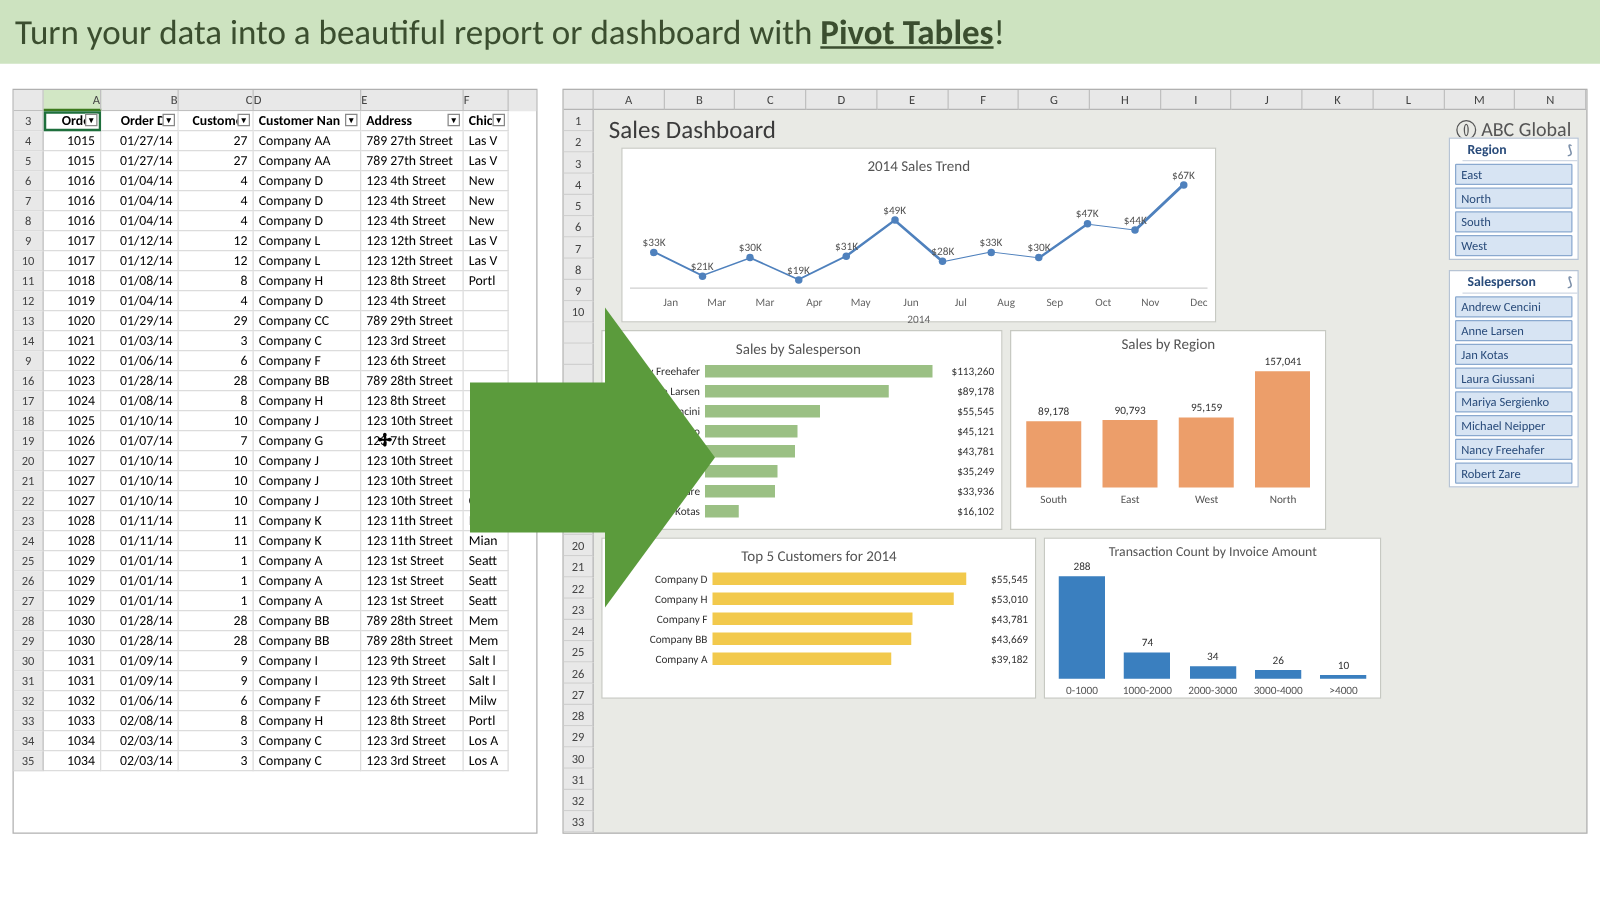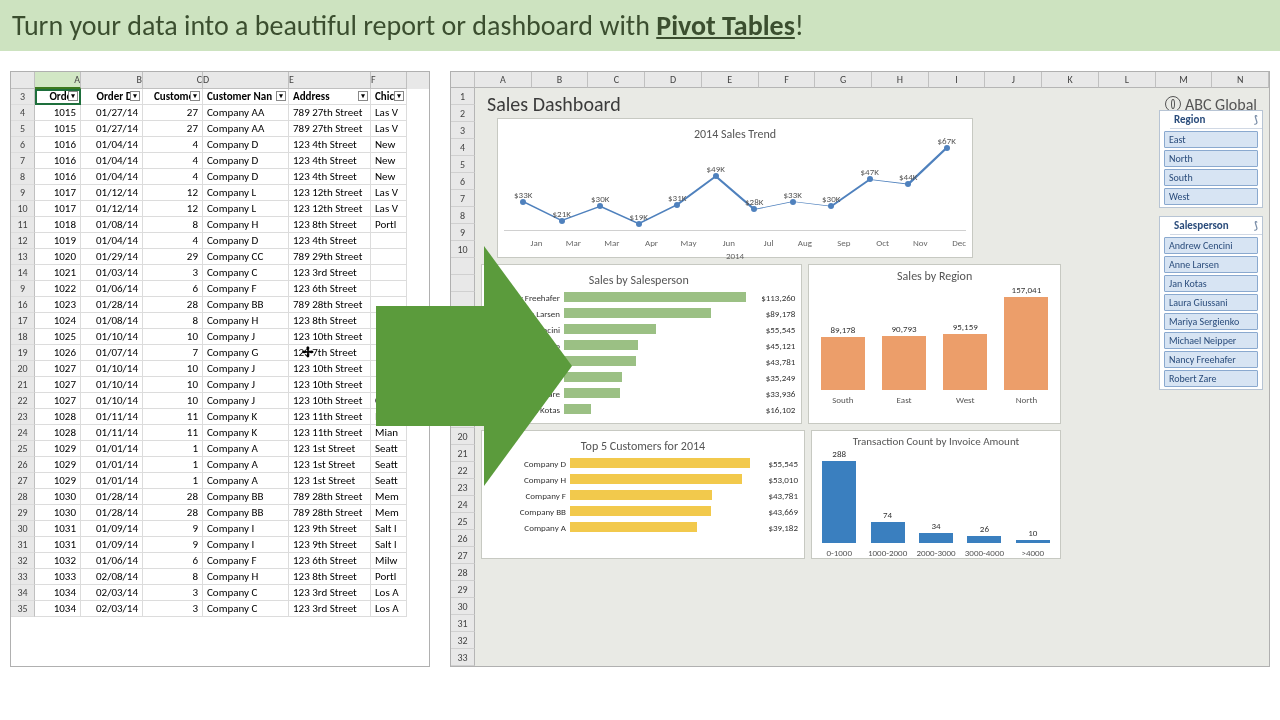--- a/index.html
+++ b/index.html
@@ -609,21 +609,21 @@
                 </div>
                 <div class="vbar">
                   <div class="val">157,041</div>
                   <div class="bar" style="height: 93.2431px;"></div>
                   <div class="lbl">North</div>
                 </div>
               </div>
           </div>
         </div>
 
-        <div class="row-cards" style="width: 580px;">
+        <div class="row-cards" style="width: 624px;">
           <div class="card customers" style="flex:1.25; padding:4px 6px 6px 6px;">
             <div class="title">Top 5 Customers for 2014</div>
             <div id="cust-bars">
                 <div class="hbar-row">
                   <div class="hbar-label">Company D</div>
                   <div class="hbar-track">
                     <div class="hbar-fill" style="width: 92.575%;"></div>
                   </div>
                   <div class="hbar-val">$55,545</div>
                 </div>

